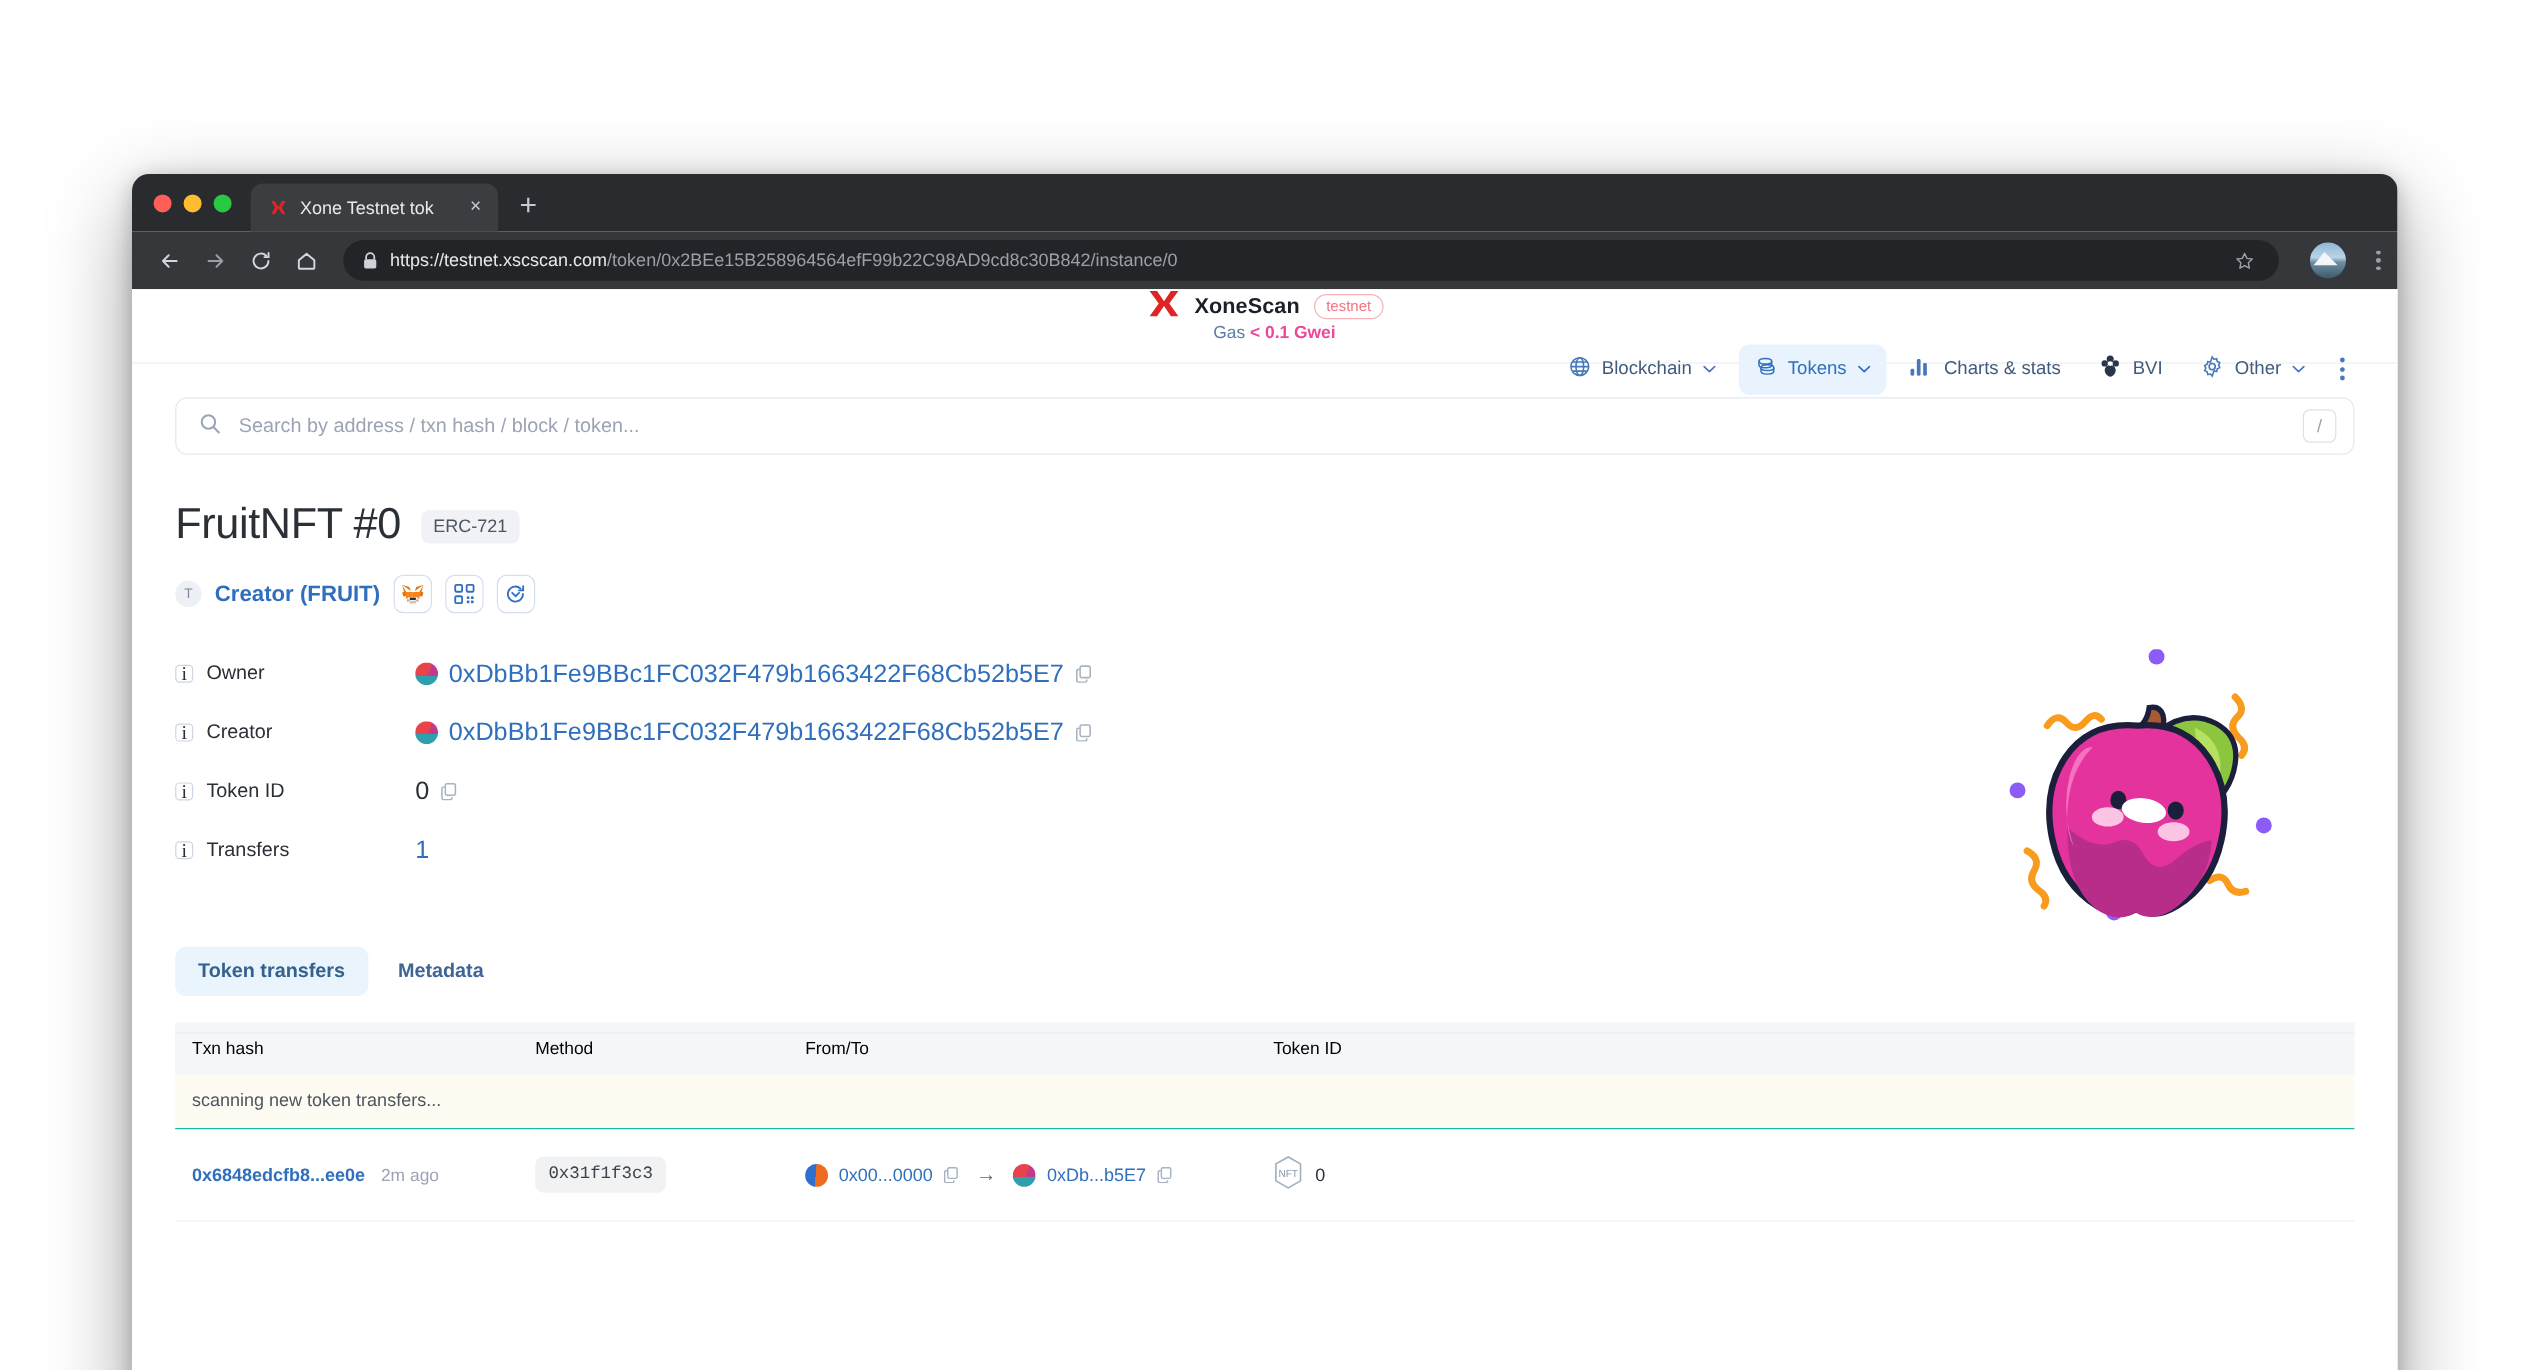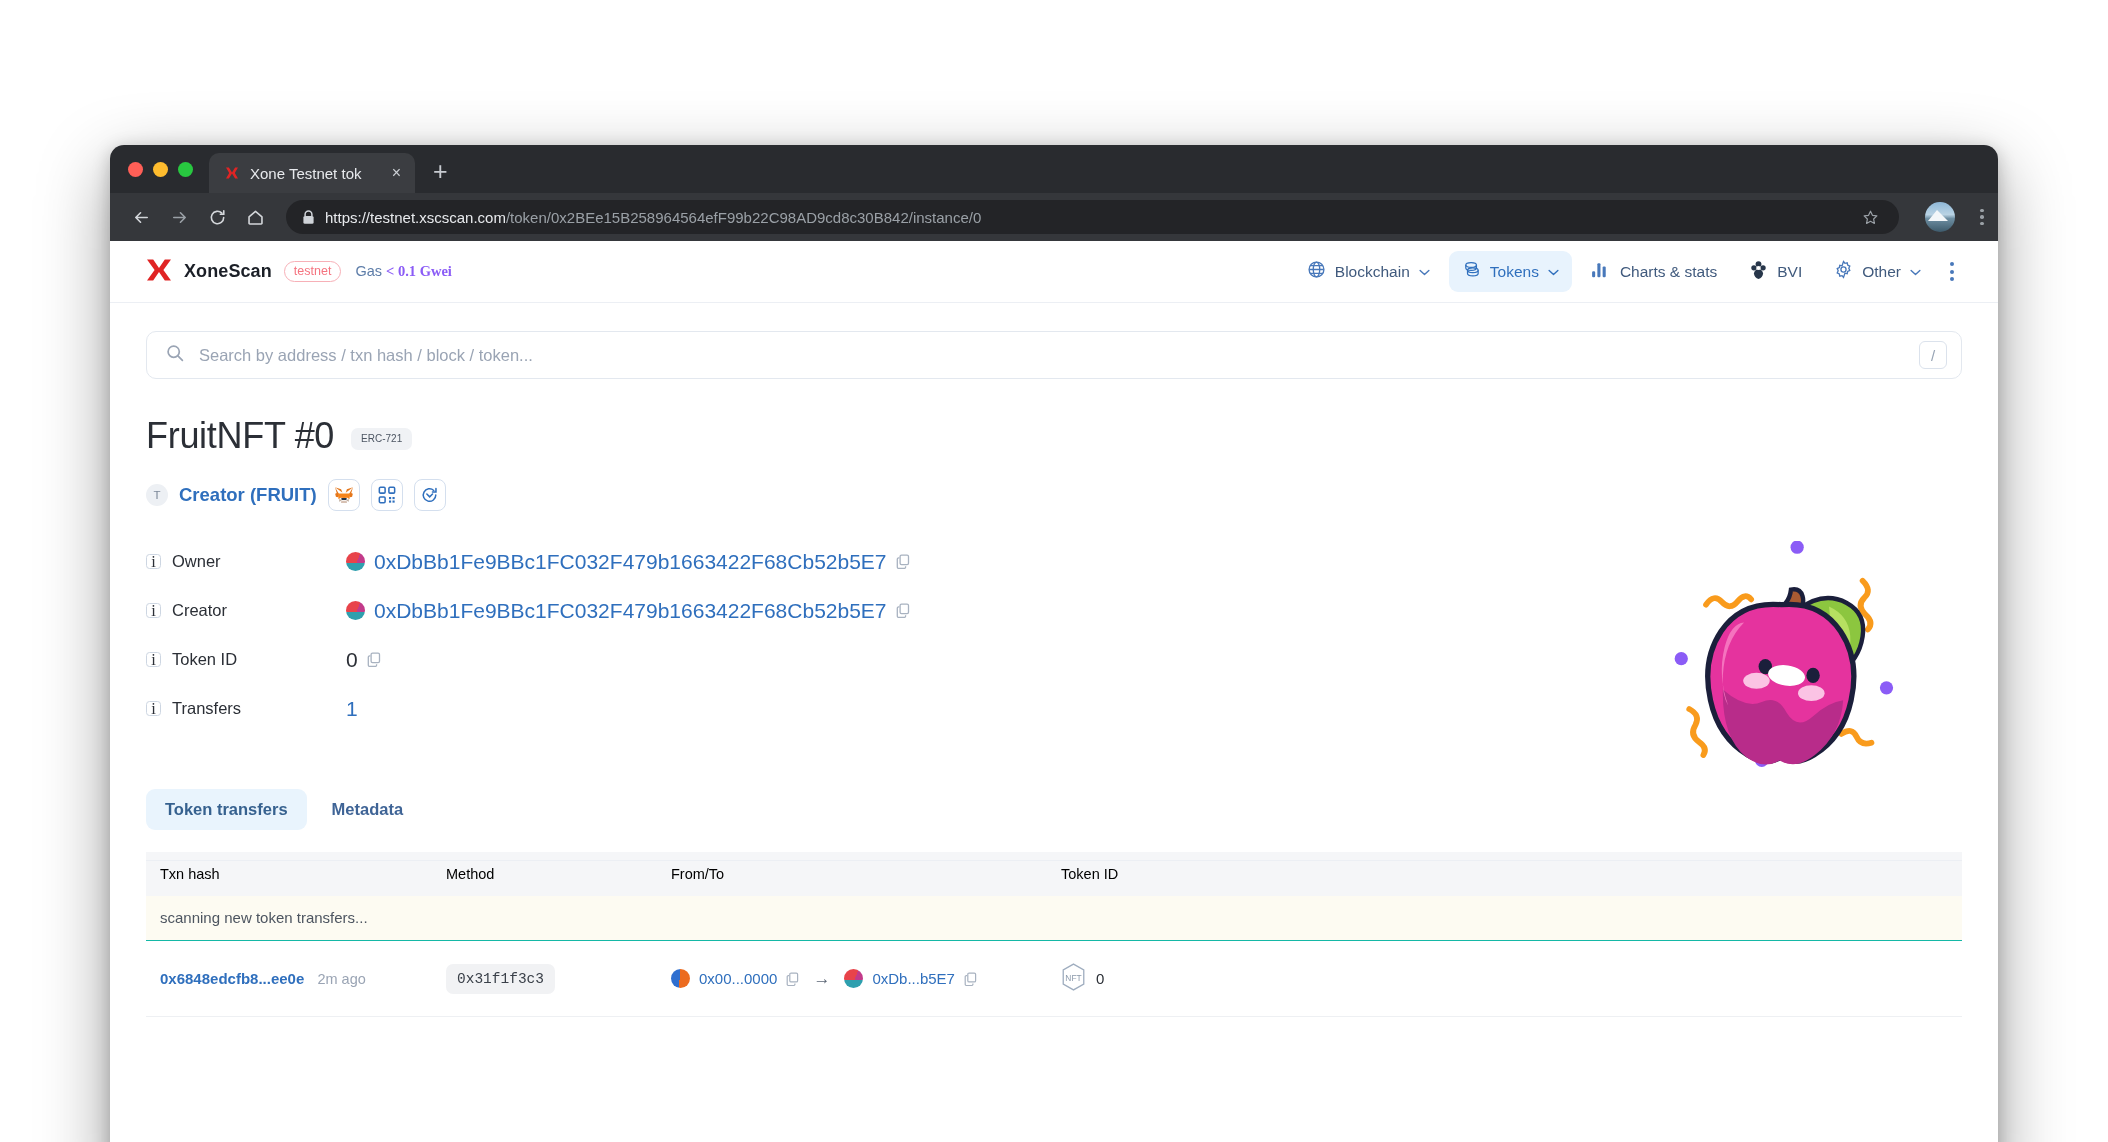--- a/index.html
+++ b/index.html
@@ -114,30 +114,31 @@
   .kebab i { width: 3.5px; height: 3.5px; border-radius: 50%; background: #9aa0a6; display: block; }
 
   
   .page { background: #ffffff; height: 946px; overflow: hidden; position: relative; }
 
   .site-header {
     height: 62px;
     border-bottom: 1px solid #eceff4;
     display: flex; align-items: center;
     padding: 0 34px 0 36px;
+    flex-direction: column;
   }
   .brand { display: flex; align-items: center; gap: 12px; }
   .brand-name { font-size: 18px; font-weight: 700; color: #1b1f27; letter-spacing: .1px; }
   .badge-testnet {
     font-size: 12.5px; color: #f5737f;
     border: 1px solid #f7b0b7; border-radius: 11px;
     padding: 2px 9px 3px;
   }
   .gas { font-size: 14.5px; color: #5c7ca8; margin-left: 14px; }
-  .gas b { color: #8b5cf6; font-weight: 600; font-family: Liberation Serif, serif; }
+  .gas b { color: #ec4899; font-weight: 600; }
 
   .nav { margin-left: auto; display: flex; align-items: center; gap: 6px; }
   .navitem {
     display: flex; align-items: center; gap: 9px;
     font-size: 15.5px; color: #405a7d;
     padding: 9px 13px; border-radius: 9px; cursor: pointer;
     white-space: nowrap;
     text-align: center;
   }
   .navitem.active { background: #e8f3fd; color: #2f6fbd; }
@@ -161,21 +162,21 @@
   .slash-key {
     width: 28px; height: 28px; border: 1px solid #dbe2ec; border-radius: 6px;
     color: #97a3b4; font-size: 15px;
     display: flex; align-items: center; justify-content: center;
   }
 
   .title-row { display: flex; align-items: center; gap: 17px; margin-top: 36px; }
   .page-title { font-size: 36px; font-weight: 500; color: #2b2f36; letter-spacing: -.3px; }
   .chip-erc {
     background: #f0f2f5; color: #4c5562;
-    font-size: 10px; border-radius: 7px; padding: 5px 10px 6px;
+    font-size: 15px; border-radius: 7px; padding: 5px 10px 6px;
     position: relative; top: 3px;
   }
 
   .token-row { display: flex; align-items: center; gap: 11px; margin-top: 22px; }
   .token-avatar {
     width: 22px; height: 22px; border-radius: 50%;
     background: #edf0f4; color: #7d8899;
     font-size: 11.5px; display: flex; align-items: center; justify-content: center;
   }
   .token-link { font-size: 18.5px; color: #2f6fbd; font-weight: 600; cursor: pointer; }

